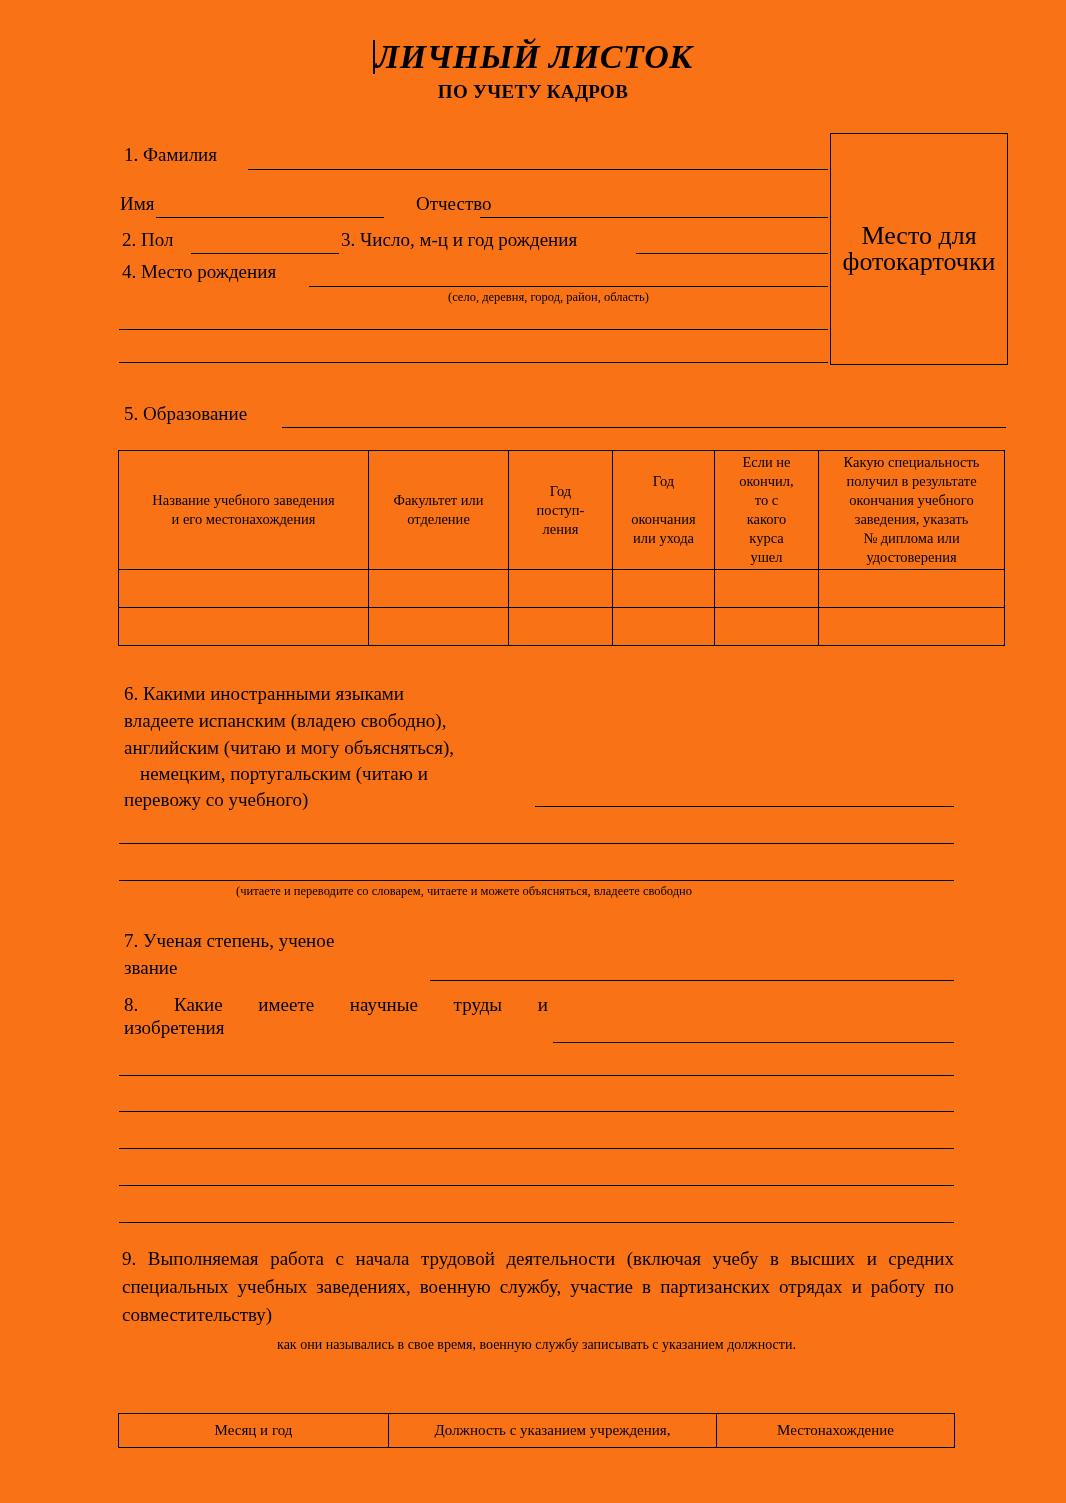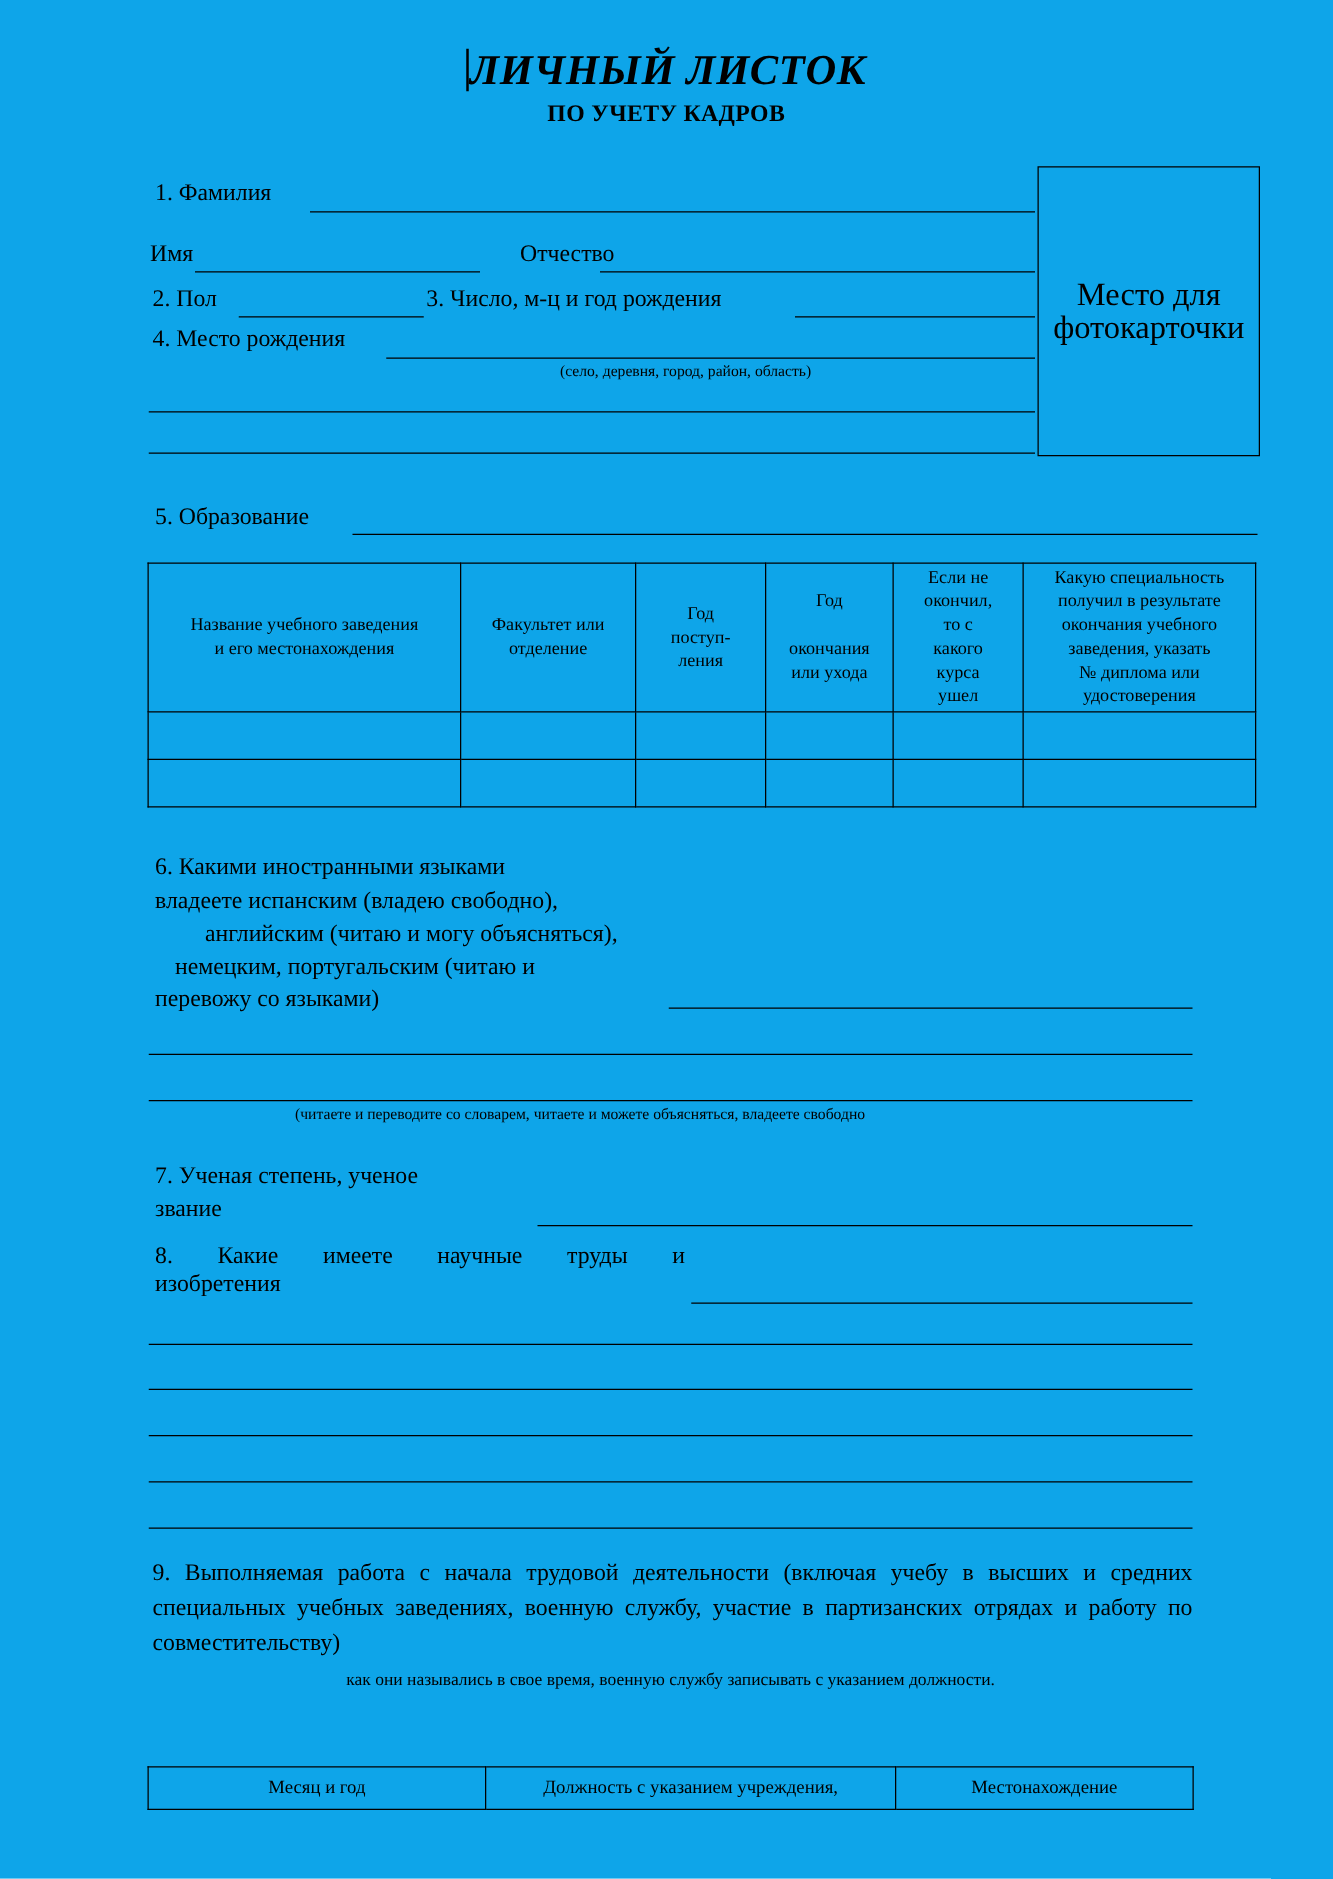--- a/index.html
+++ b/index.html
@@ -8,21 +8,21 @@
     background: #ffffff;
   }
   body {
     font-family: "Liberation Serif", "DejaVu Serif", serif;
     color: #000000;
   }
   #page {
     position: relative;
     width: 1066px;
     height: 1503px;
-    background: #0ea5e9;
+    background: #f97316;
     overflow: hidden;
   }
   
   .title-block {
     position: absolute;
     left: 0;
     top: 38px;
     width: 1066px;
     text-align: center;
   }
@@ -217,23 +217,23 @@
         <td></td>
         <td></td>
         <td></td>
         <td></td>
       </tr>
     </tbody>
   </table>
 
   <div class="t" style="left:124px; top:683px;">6. Какими иностранными языками</div>
   <div class="t" style="left:124px; top:710px;">владеете    испанским  (владею свободно),</div>
-  <div class="t" style="left:124px; top:737px;margin-left:40px;">английским (читаю и могу объясняться),</div>
+  <div class="t" style="left:124px; top:737px;">английским (читаю и могу объясняться),</div>
   <div class="t" style="left:140px; top:763px;">немецким, португальским (читаю и</div>
-  <div class="t" style="left:124px; top:789px;">перевожу со языками)</div>
+  <div class="t" style="left:124px; top:789px;">перевожу со учебного)</div>
 
   <div class="rule" style="left:535px; top:806px; width:419px;"></div>
   <div class="rule" style="left:119px; top:843px; width:835px;"></div>
   <div class="rule" style="left:119px; top:880px; width:835px;"></div>
   <div class="small" style="left:236px; top:884px;">(читаете и переводите со словарем, читаете и можете объясняться, владеете свободно</div>
 
   <div class="t" style="left:124px; top:930px;">7. Ученая степень, ученое</div>
   <div class="t" style="left:124px; top:957px;">звание</div>
   <div class="rule" style="left:430px; top:980px; width:524px;"></div>
 

